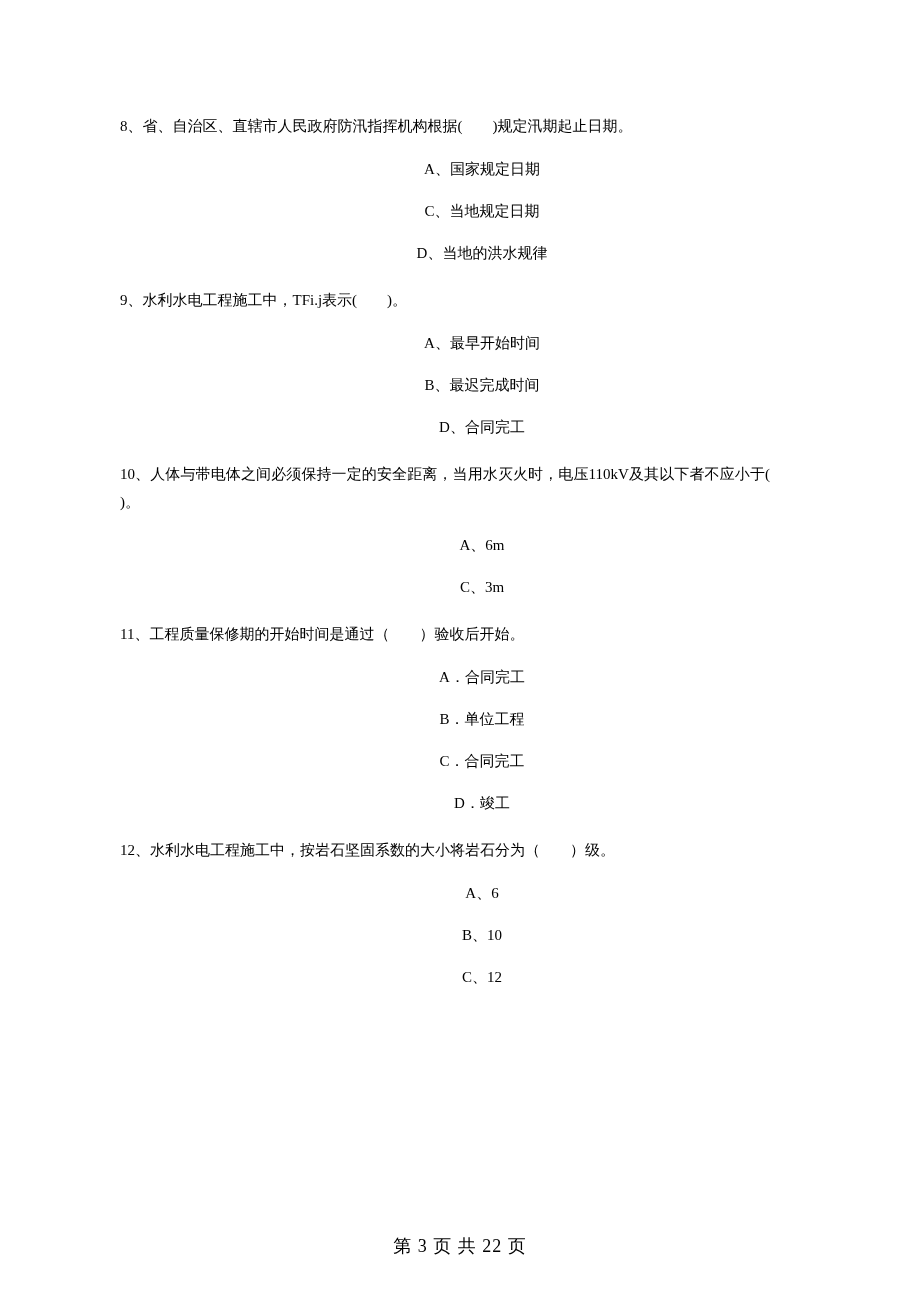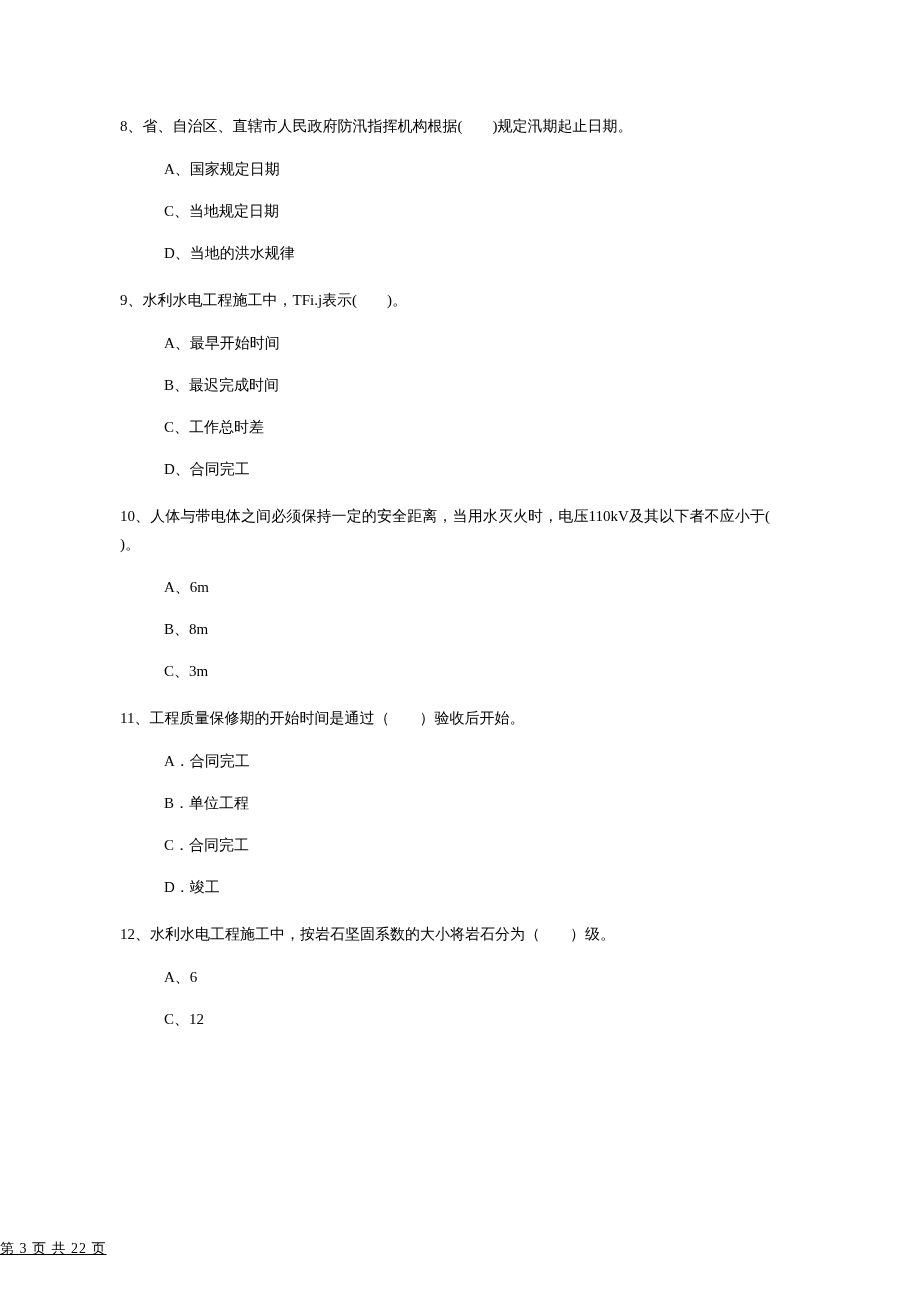--- a/index.html
+++ b/index.html
@@ -30,33 +30,33 @@
     display: inline-block;
   }
   .options {
     margin-left: 44px;
     margin-bottom: 22px;
   }
   .opt {
     font-size: 15px;
     line-height: 22px;
     margin-bottom: 20px;
+    text-align: center;
   }
   .opt:last-child {
     margin-bottom: 0;
   }
   .footer {
     position: absolute;
     bottom: 44px;
     left: 0;
     width: 920px;
-    text-align: left;
-    font-size: 14px;
+    text-align: center;
+    font-size: 18px;
     letter-spacing: 1px;
-    text-decoration: underline;
   }
 </style>
 </head>
 <body>
 
 <div class="page">
 
   <div class="question">
     <p class="q-text">
       <span>8、</span><span>省、自治区、直辖市人民政府防汛指挥机构根据(</span><span class="blank">　　</span><span>)规定汛期起止日期。</span>
@@ -68,32 +68,30 @@
     </div>
   </div>
 
   <div class="question">
     <p class="q-text">
       <span>9、</span><span>水利水电工程施工中，TFi.j表示(</span><span class="blank">　　</span><span>)。</span>
     </p>
     <div class="options">
       <div class="opt">A、最早开始时间</div>
       <div class="opt">B、最迟完成时间</div>
-      <div class="opt">C、工作总时差</div>
       <div class="opt">D、合同完工</div>
     </div>
   </div>
 
   <div class="question">
     <p class="q-text">
       <span>10、</span><span>人体与带电体之间必须保持一定的安全距离，当用水灭火时，电压110kV及其以下者不应小于(</span><span class="blank">　　</span><span>)。</span>
     </p>
     <div class="options">
       <div class="opt">A、6m</div>
-      <div class="opt">B、8m</div>
       <div class="opt">C、3m</div>
     </div>
   </div>
 
   <div class="question">
     <p class="q-text">
       <span>11、</span><span>工程质量保修期的开始时间是通过（</span><span class="blank">　　</span><span>）验收后开始。</span>
     </p>
     <div class="options">
       <div class="opt">A．合同完工</div>
@@ -102,19 +100,20 @@
       <div class="opt">D．竣工</div>
     </div>
   </div>
 
   <div class="question">
     <p class="q-text">
       <span>12、</span><span>水利水电工程施工中，按岩石坚固系数的大小将岩石分为（</span><span class="blank">　　</span><span>）级。</span>
     </p>
     <div class="options">
       <div class="opt">A、6</div>
+      <div class="opt">B、10</div>
       <div class="opt">C、12</div>
     </div>
   </div>
 
   <div class="footer">第 3 页 共 22 页</div>
 
 </div>
 
 </body></html>

